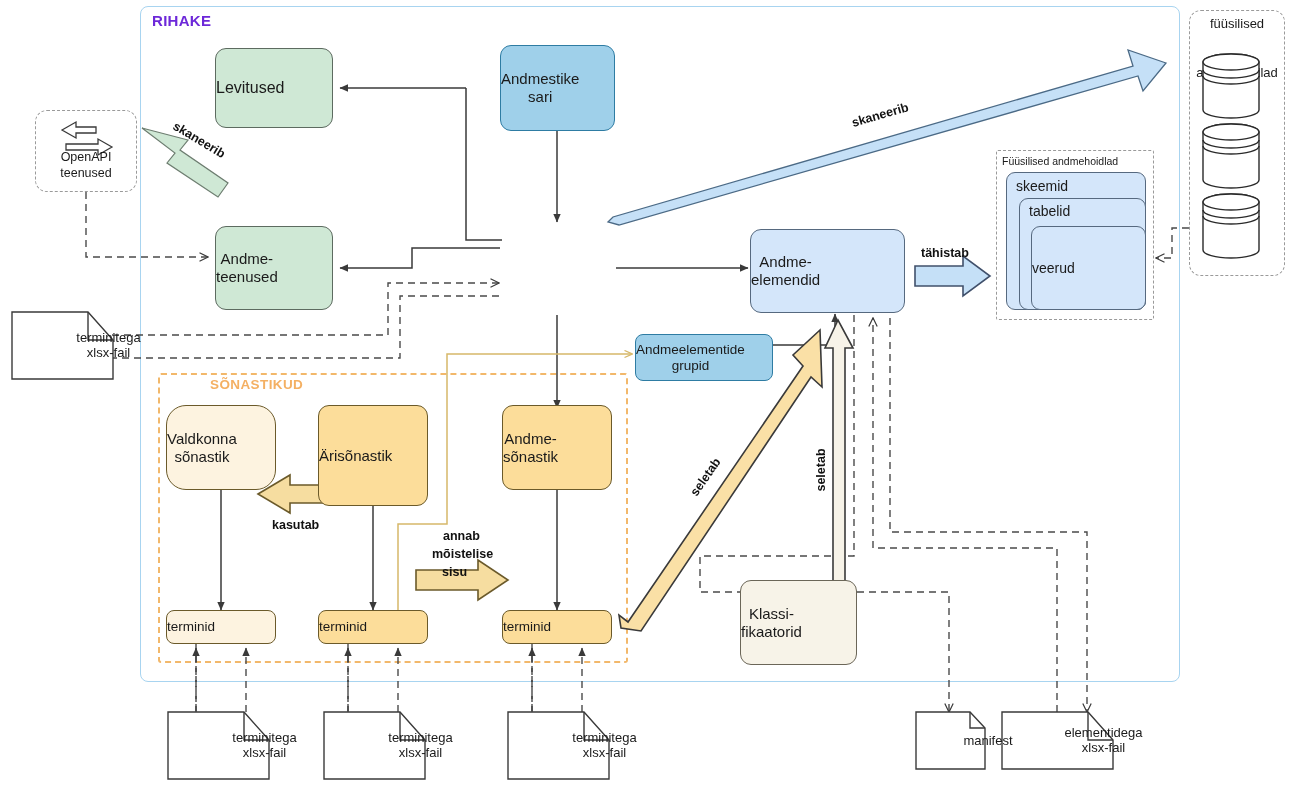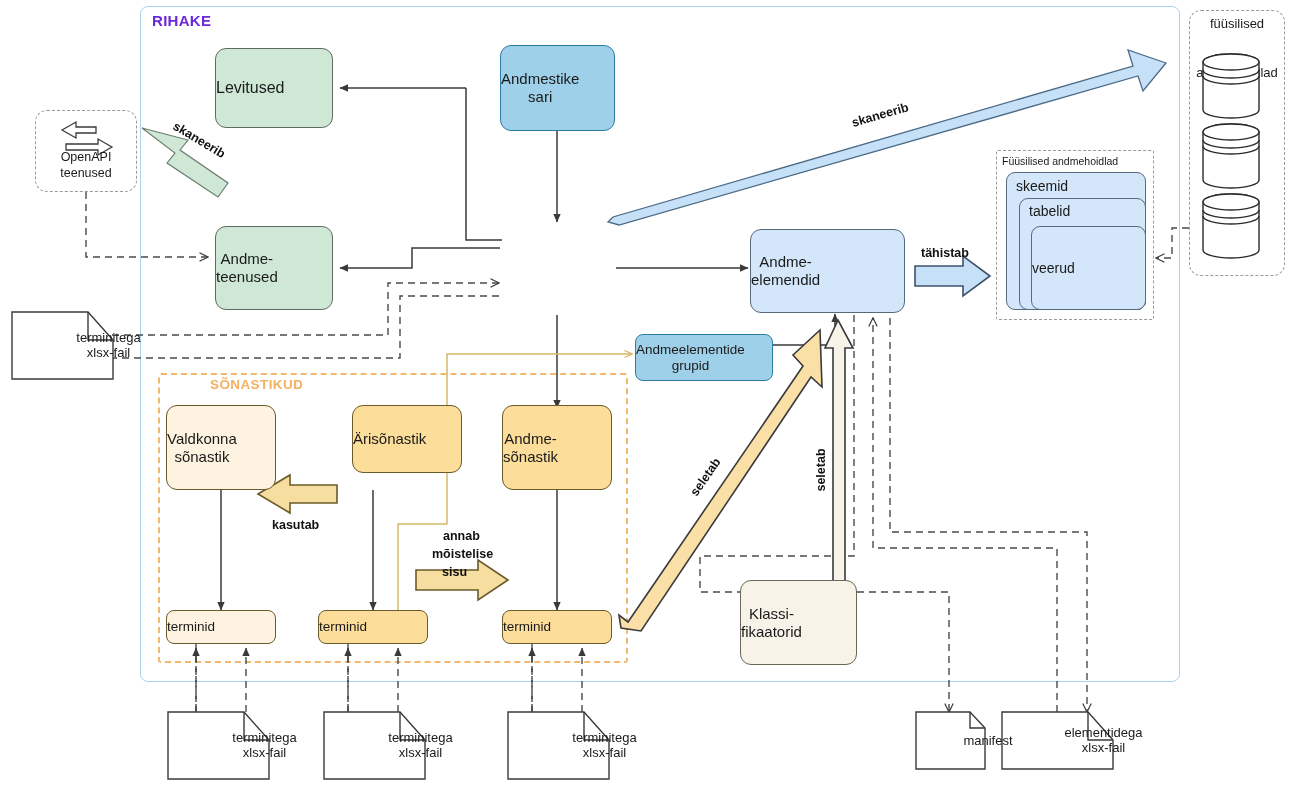--- a/index.html
+++ b/index.html
@@ -234,28 +234,28 @@
   <div class="box rbox blue2" style="left:635px;top:334px;width:138px;height:47px;font-size:13.5px;border-radius:8px;">
     <span>
       <span>Andmeelementide</span><br>
       <span>grupid</span>
     </span>
   </div>
 
   <div class="cap" style="left:35px;top:150px;width:102px;font-size:12.5px;">OpenAPI</div>
   <div class="cap" style="left:35px;top:166px;width:102px;font-size:12.5px;">teenused</div>
 
-  <div class="box rbox cream" style="left:166px;top:405px;width:110px;height:85px;font-size:15px;">
+  <div class="box rbox cream" style="left:166px;top:405px;width:110px;height:85px;font-size:15px;border-radius:20px;">
     <span>
       <span>Valdkonna</span><br>
       <span>sõnastik</span>
     </span>
   </div>
 
-  <div class="box rbox gold" style="left:318px;top:405px;width:110px;height:68px;font-size:15px;margin-left:34px;">
+  <div class="box rbox gold" style="left:318px;top:405px;width:110px;height:101px;font-size:15px;">
     <span>Ärisõnastik</span>
   </div>
 
   <div class="box rbox gold" style="left:502px;top:405px;width:110px;height:85px;font-size:15px;">
     <span>
       <span>Andme-</span><br>
       <span>sõnastik</span>
     </span>
   </div>
 

